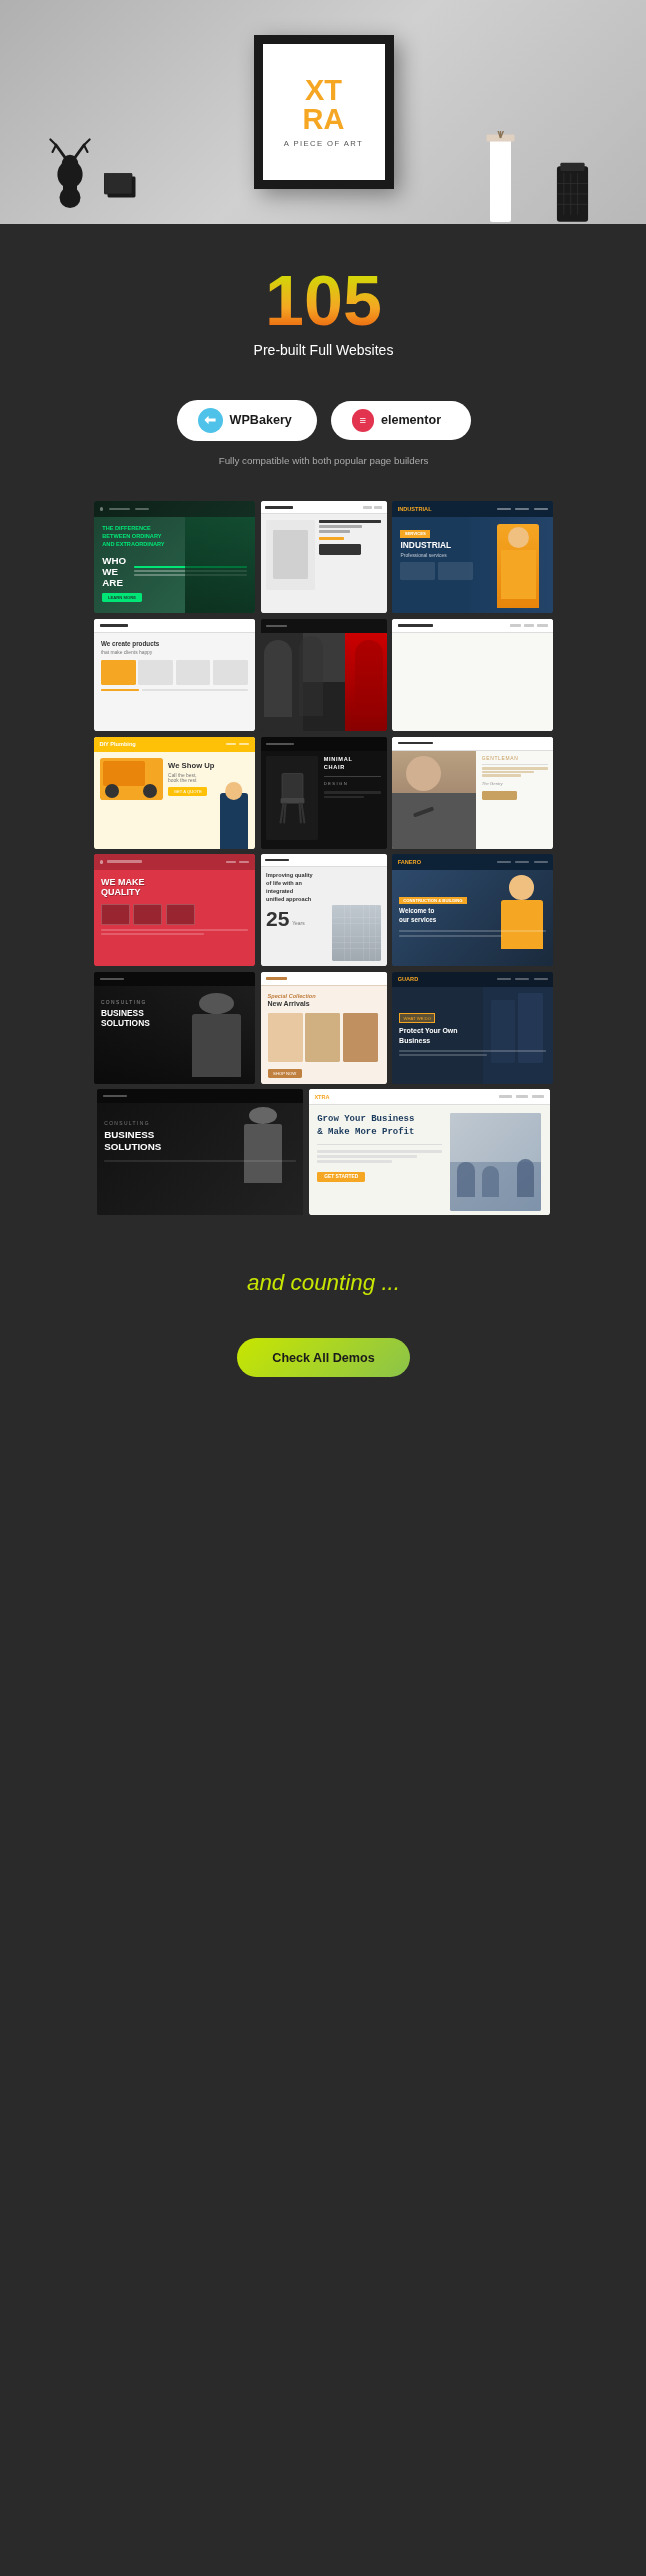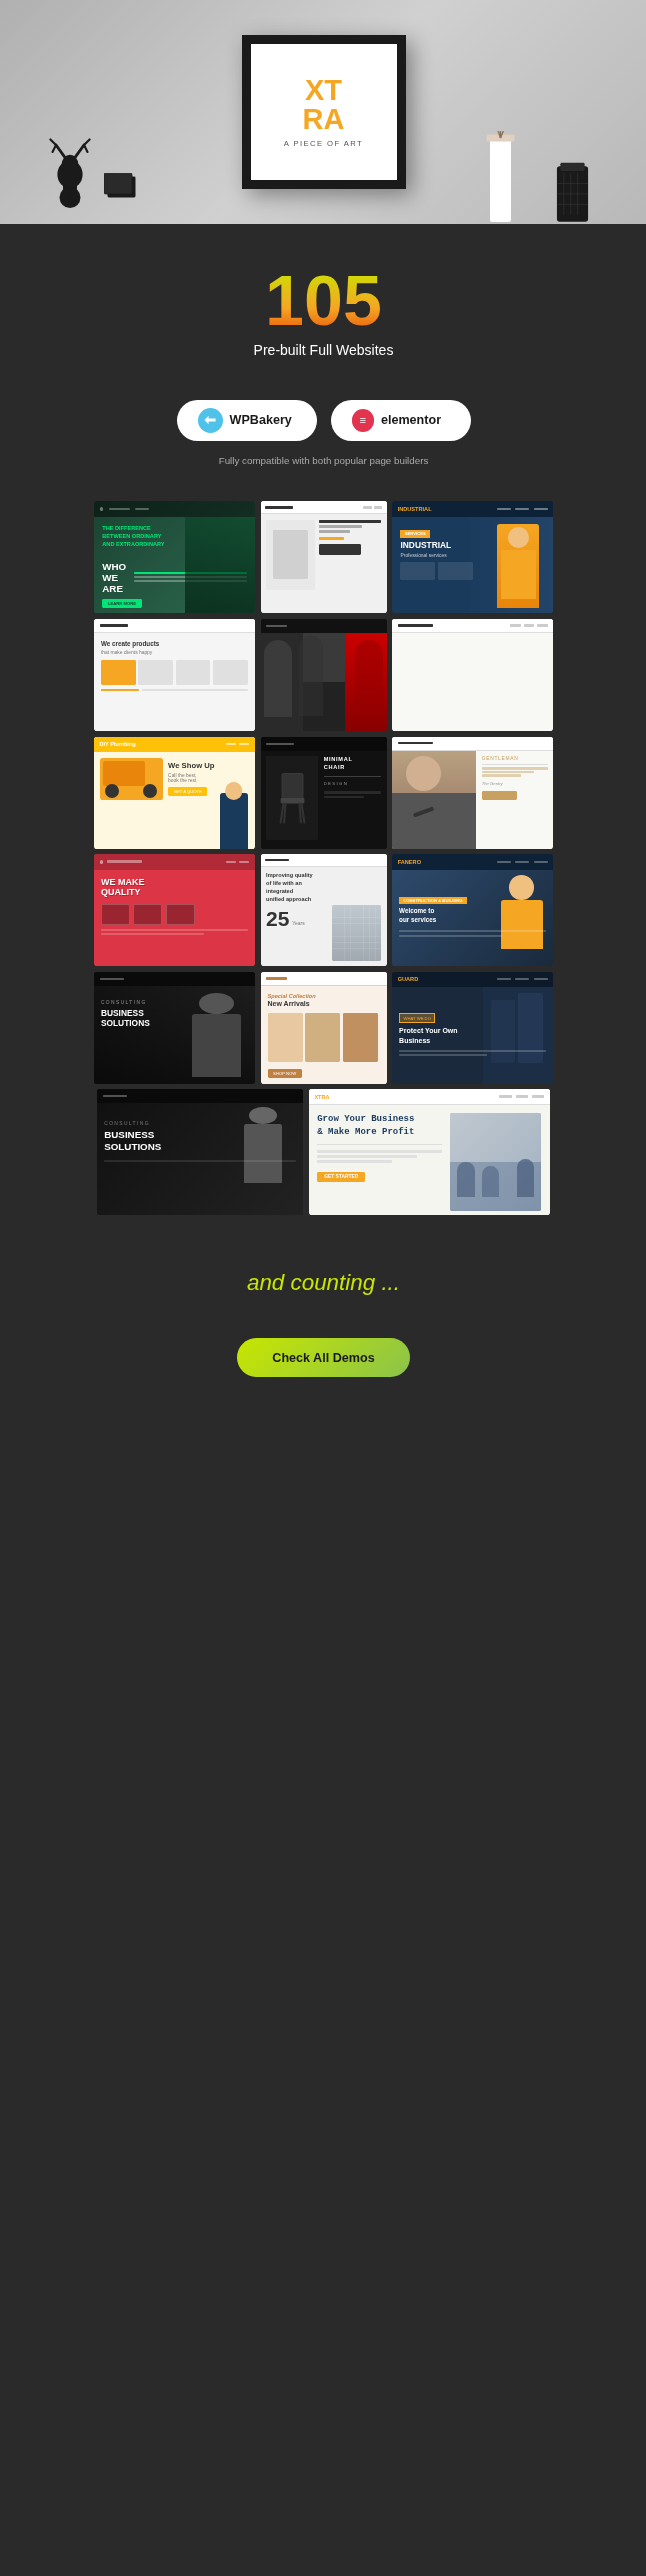--- a/index.html
+++ b/index.html
@@ -22,21 +22,21 @@
       overflow: hidden;
     }
     .hero-bg {
       position: absolute;
       inset: 0;
       background: linear-gradient(135deg, #b0b0b0 0%, #d0d0d0 50%, #b8b8b8 100%);
     }
     .hero-frame {
       position: relative;
       z-index: 2;
-      width: 164px;
+      width: 140px;
       height: 154px;
       background: white;
       border: 9.8px solid #1a1a1a;
       display: flex;
       flex-direction: column;
       align-items: center;
       justify-content: center;
       box-shadow: 5.6px 5.6px 21px rgba(0,0,0,0.4);
     }
     .xtra-logo-x { color: #f5a623; font-size: 29px; font-weight: 900; line-height: 1; }
@@ -213,21 +213,21 @@
     </svg>
   </div>
 </section>
 
 <section class="stats-section">
   <div class="big-number">105</div>
   <div class="pre-built-text">Pre-built Full Websites</div>
 </section>
 
 <section style="background:#2a2a2a;padding:14px 28px 7px;">
-  <div class="builders-section" style="padding:0 0 14px;">
+  <div class="builders-section" style="padding:0 0 14px;align-items:center;">
     <div class="builder-badge">
       <div style="width:25px;height:25px;background:#4ec2e8;border-radius:50%;display:flex;align-items:center;justify-content:center;">
         <svg width="14" height="14" viewBox="0 0 20 20">
           <path d="M2 10 L8 4 L8 8 L18 8 L18 12 L8 12 L8 16 Z" fill="white"></path>
         </svg>
       </div>
       <span class="builder-label">WPBakery</span>
     </div>
     <div class="builder-badge">
       <div style="width:22.4px;height:22.4px;background:#e2344f;border-radius:50%;display:flex;align-items:center;justify-content:center;color:white;font-size:11.2px;font-weight:900;">
@@ -245,21 +245,21 @@
 
     <div class="demo-thumb" style="width:161px;height:112px;">
       <div style="width:100%;height:100%;background:linear-gradient(135deg,#1b4332,#2d6a4f);position:relative;overflow:hidden;">
         <div style="height:15.4px;background:rgba(0,0,0,0.5);display:flex;align-items:center;padding:0 5.6px;gap:2.8px;">
           <div style="width:3.5px;height:3.5px;background:rgba(255,255,255,0.4);border-radius:50%;"></div>
           <div style="width:21px;height:2.8px;background:rgba(255,255,255,0.3);border-radius:1.4px;margin-left:2.8px;"></div>
           <div style="width:14px;height:2.8px;background:rgba(255,255,255,0.3);border-radius:1.4px;margin-left:2.8px;"></div>
         </div>
         <div style="padding:8.4px;">
           <div style="color:#00e676;font-size:5.6px;font-weight:900;line-height:1.4;text-transform:uppercase;">The difference<br>between ordinary<br>and extraordinary</div>
-          <div style="margin-top:12px;display:flex;gap:8px;align-items:center;">
+          <div style="margin-top:6px;display:flex;gap:8px;align-items:center;">
             <div style="color:white;font-size:9.8px;font-weight:900;">WHO<br>WE<br>ARE</div>
             <div style="flex:1;">
               <div style="height:2.1px;background:#00e676;margin-bottom:2.1px;border-radius:0.7px;"></div>
               <div style="height:2.1px;background:rgba(255,255,255,0.3);margin-bottom:2.1px;border-radius:0.7px;"></div>
               <div style="height:2.1px;background:rgba(255,255,255,0.3);border-radius:0.7px;"></div>
             </div>
           </div>
           <div style="margin-top:5.6px;background:#00e676;color:#1b4332;font-size:4.2px;padding:2.1px 5.6px;border-radius:1.4px;display:inline-block;font-weight:700;">LEARN MORE</div>
         </div>
 

